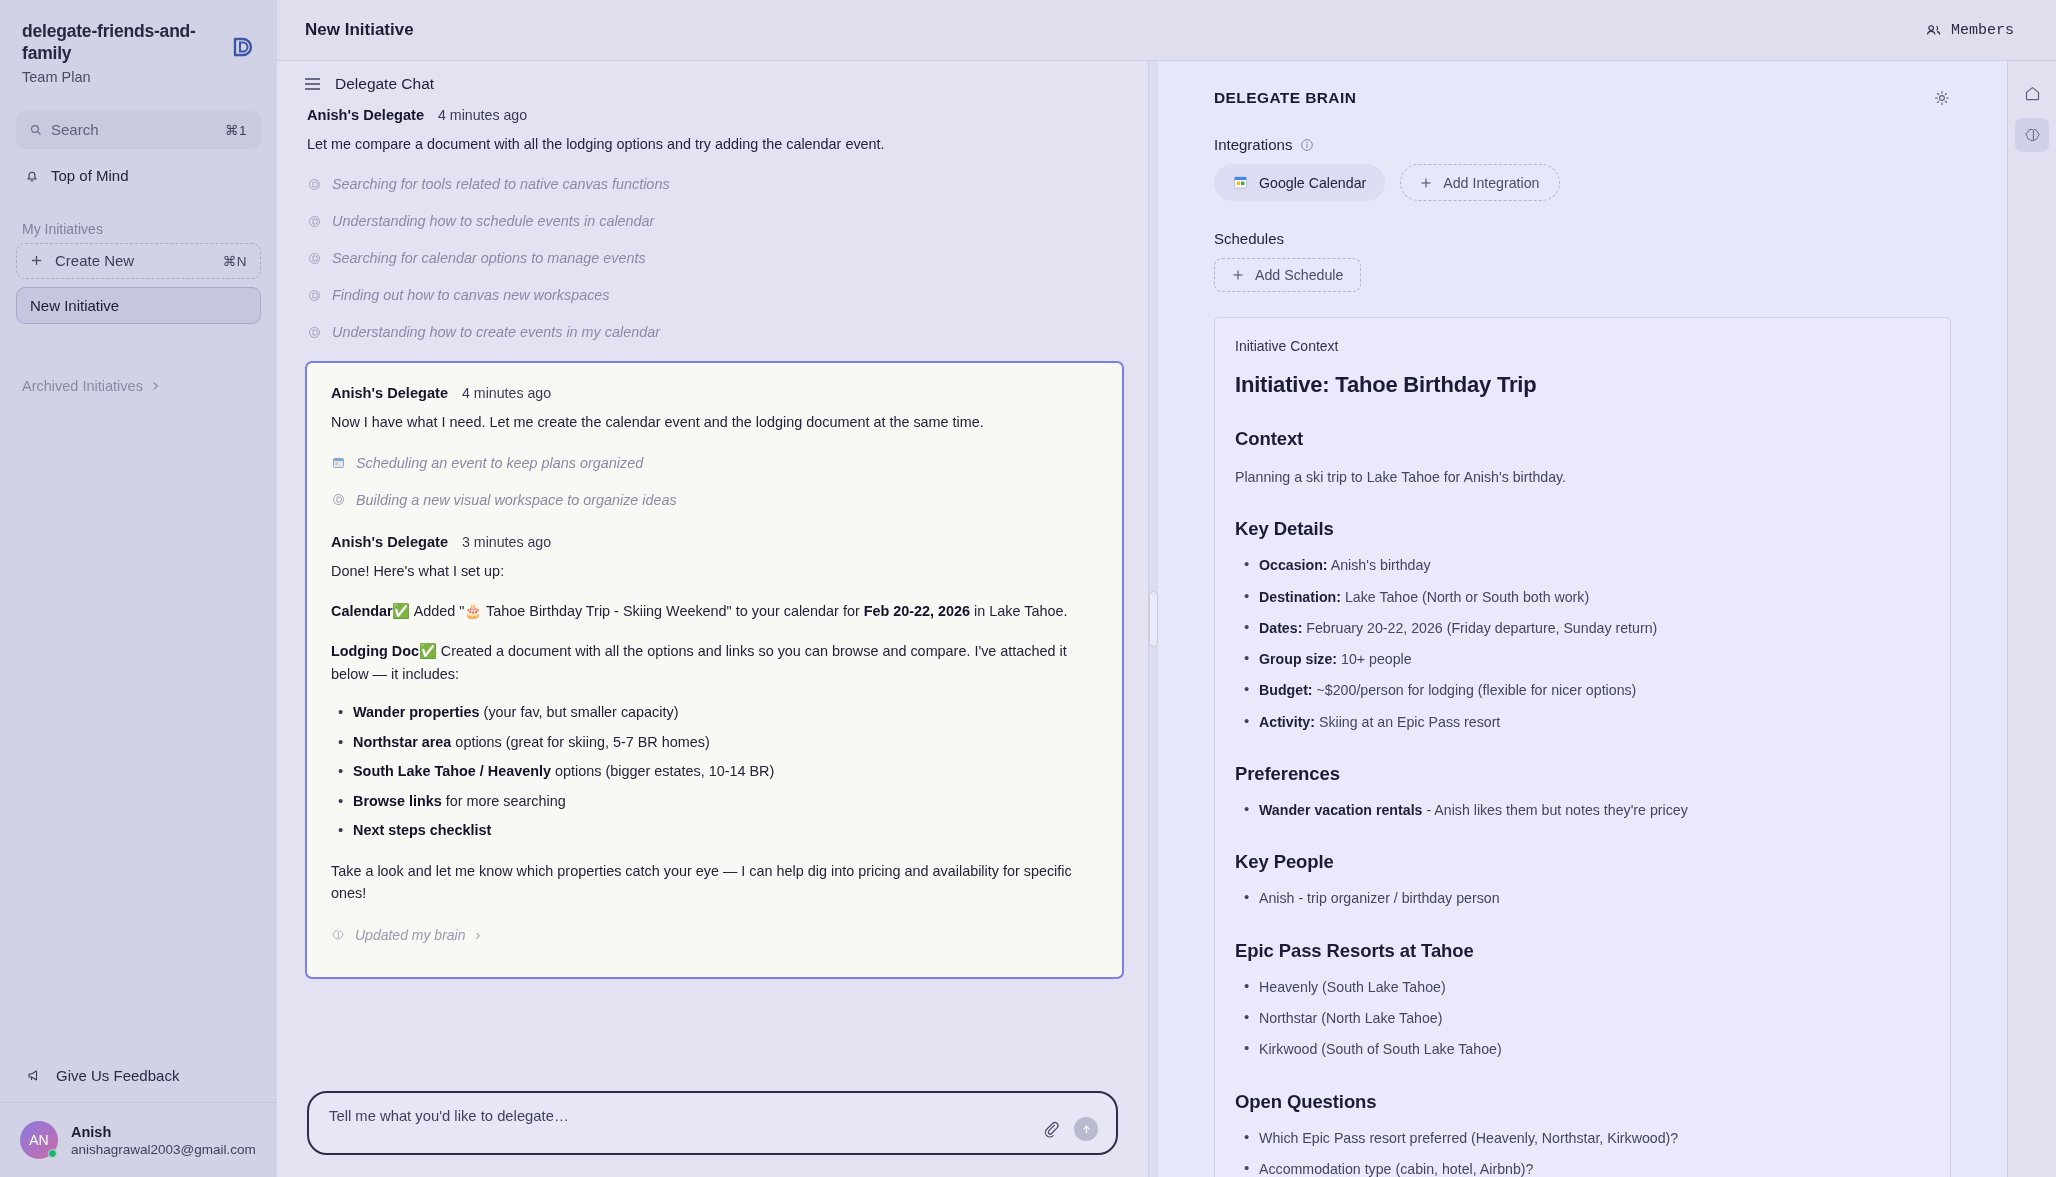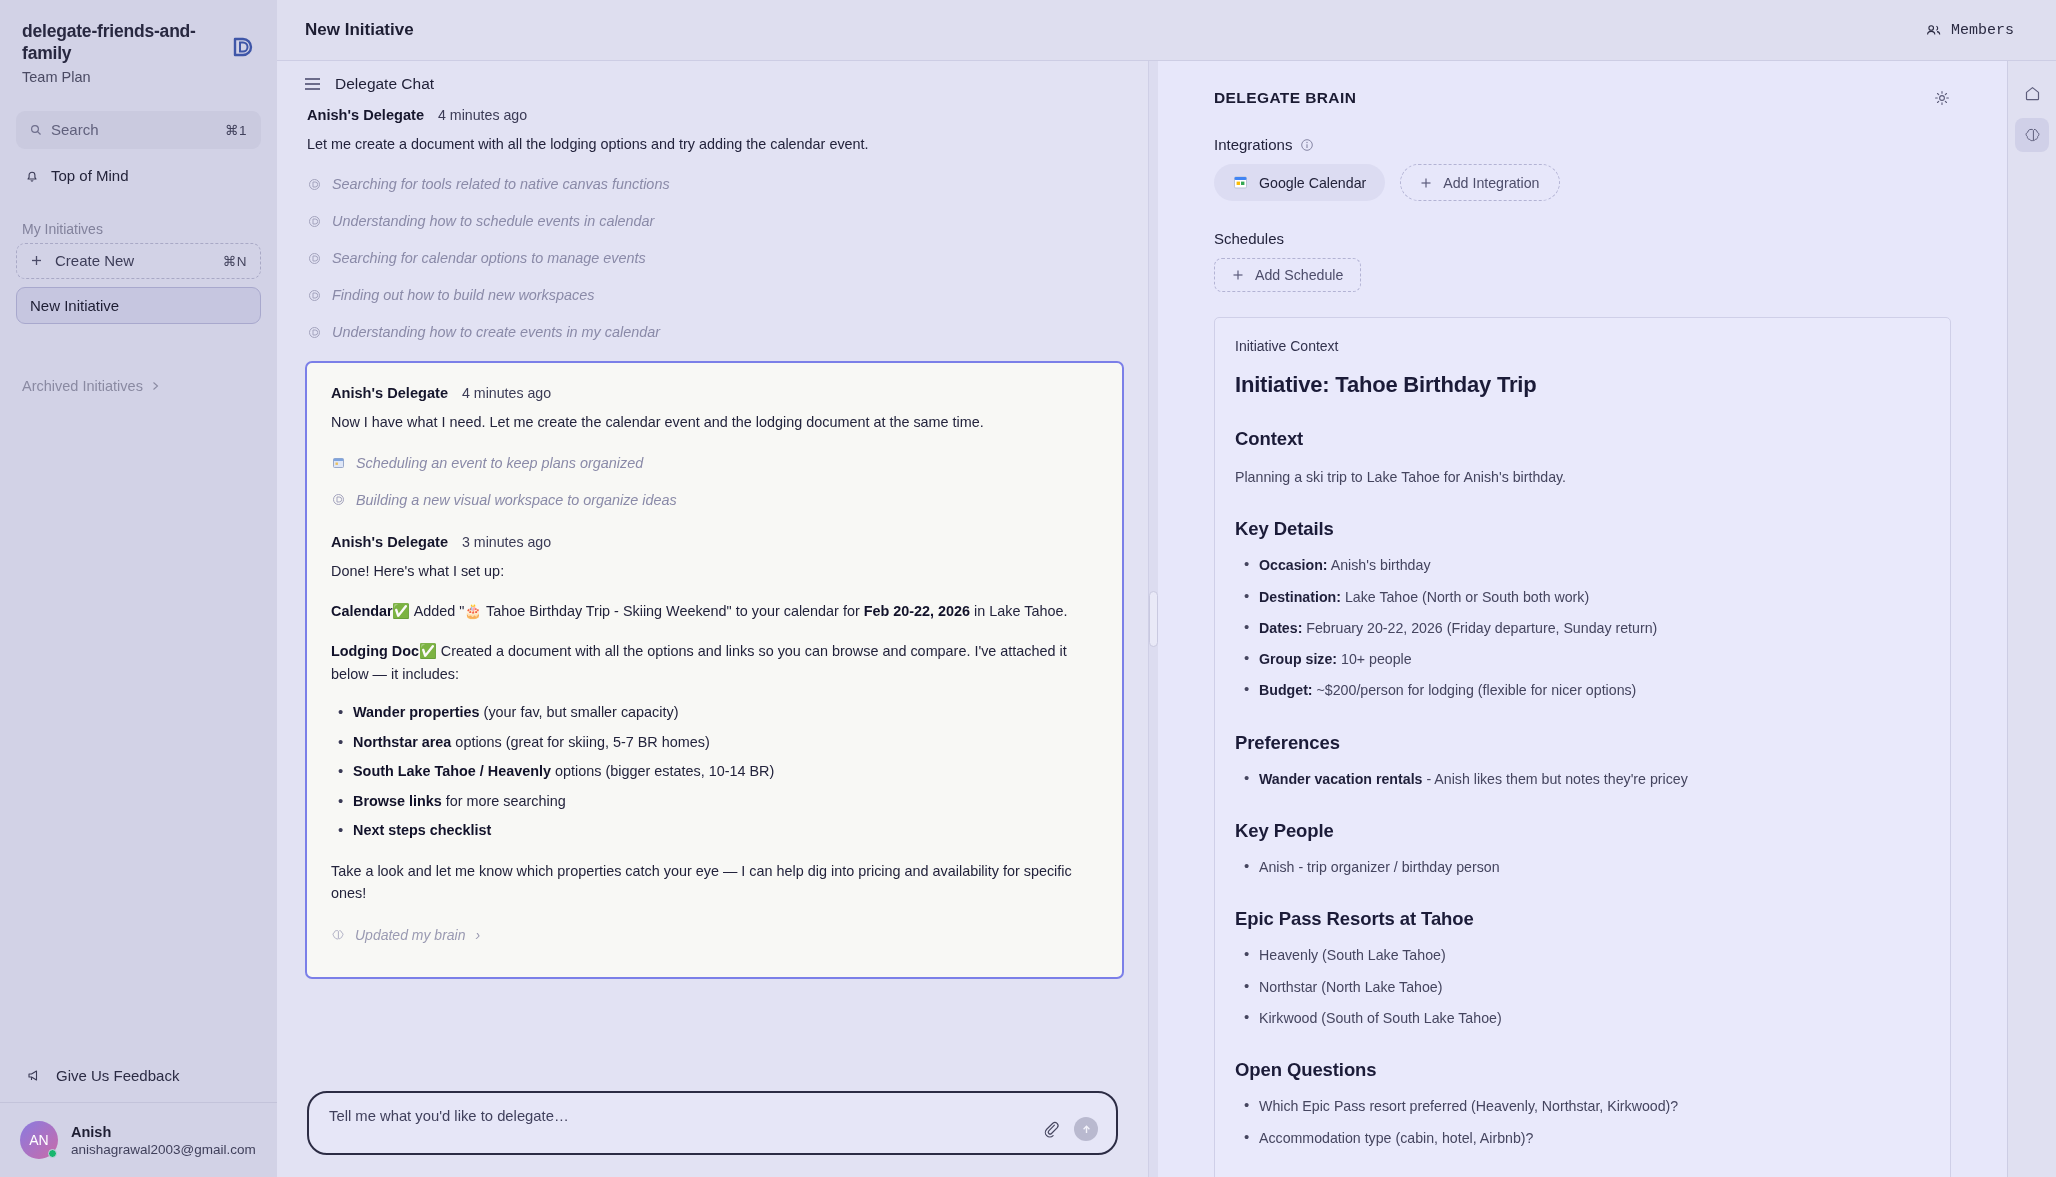--- a/index.html
+++ b/index.html
@@ -340,21 +340,21 @@
           <span>Delegate Chat</span>
         </div>
 
         <div class="chat-scroll">
 
           <div class="msg">
             <div class="msg-head">
               <span class="msg-author">Anish's Delegate</span>
               <span class="msg-time">4 minutes ago</span>
             </div>
-            <div class="msg-text">Let me create a document with all the lodging options and try adding the calendar event.</div>
+            <div class="msg-text">Let me compare a document with all the lodging options and try adding the calendar event.</div>
 
             <div class="tool-line">
               <span class="tool-ic">
                   <svg width="13" height="13" viewBox="0 0 13 13">
                     <circle cx="6.5" cy="6.5" r="5" fill="none" stroke="#a3a3bd" stroke-width="1"></circle>
                     <path d="M5 4h2.2a2.5 2.5 0 0 1 0 5H5z" fill="none" stroke="#a3a3bd" stroke-width="1"></path>
                   </svg>
                 </span>
               <span>Searching for tools related to native canvas functions</span>
             </div>
@@ -376,21 +376,21 @@
                 </span>
               <span>Searching for calendar options to manage events</span>
             </div>
             <div class="tool-line">
               <span class="tool-ic">
                   <svg width="13" height="13" viewBox="0 0 13 13">
                     <circle cx="6.5" cy="6.5" r="5" fill="none" stroke="#a3a3bd" stroke-width="1"></circle>
                     <path d="M5 4h2.2a2.5 2.5 0 0 1 0 5H5z" fill="none" stroke="#a3a3bd" stroke-width="1"></path>
                   </svg>
                 </span>
-              <span>Finding out how to build new workspaces</span>
+              <span>Finding out how to canvas new workspaces</span>
             </div>
             <div class="tool-line">
               <span class="tool-ic">
                   <svg width="13" height="13" viewBox="0 0 13 13">
                     <circle cx="6.5" cy="6.5" r="5" fill="none" stroke="#a3a3bd" stroke-width="1"></circle>
                     <path d="M5 4h2.2a2.5 2.5 0 0 1 0 5H5z" fill="none" stroke="#a3a3bd" stroke-width="1"></path>
                   </svg>
                 </span>
               <span>Understanding how to create events in my calendar</span>
             </div>
@@ -552,20 +552,21 @@
             <div class="ctx-h2">Context</div>
             <div class="ctx-p">Planning a ski trip to Lake Tahoe for Anish's birthday.</div>
 
             <div class="ctx-h2">Key Details</div>
             <ul class="ctxb">
               <li><b>Occasion:</b><span> Anish's birthday</span></li>
               <li><b>Destination:</b><span> Lake Tahoe (North or South both work)</span></li>
               <li><b>Dates:</b><span> February 20-22, 2026 (Friday departure, Sunday return)</span></li>
               <li><b>Group size:</b><span> 10+ people</span></li>
               <li><b>Budget:</b><span> ~$200/person for lodging (flexible for nicer options)</span></li>
+              <li><b>Activity:</b><span> Skiing at an Epic Pass resort</span></li>
             </ul>
 
             <div class="ctx-h2">Preferences</div>
             <ul class="ctxb">
               <li><b>Wander vacation rentals</b><span> - Anish likes them but notes they're pricey</span></li>
             </ul>
 
             <div class="ctx-h2">Key People</div>
             <ul class="ctxb">
               <li><span>Anish - trip organizer / birthday person</span></li>

